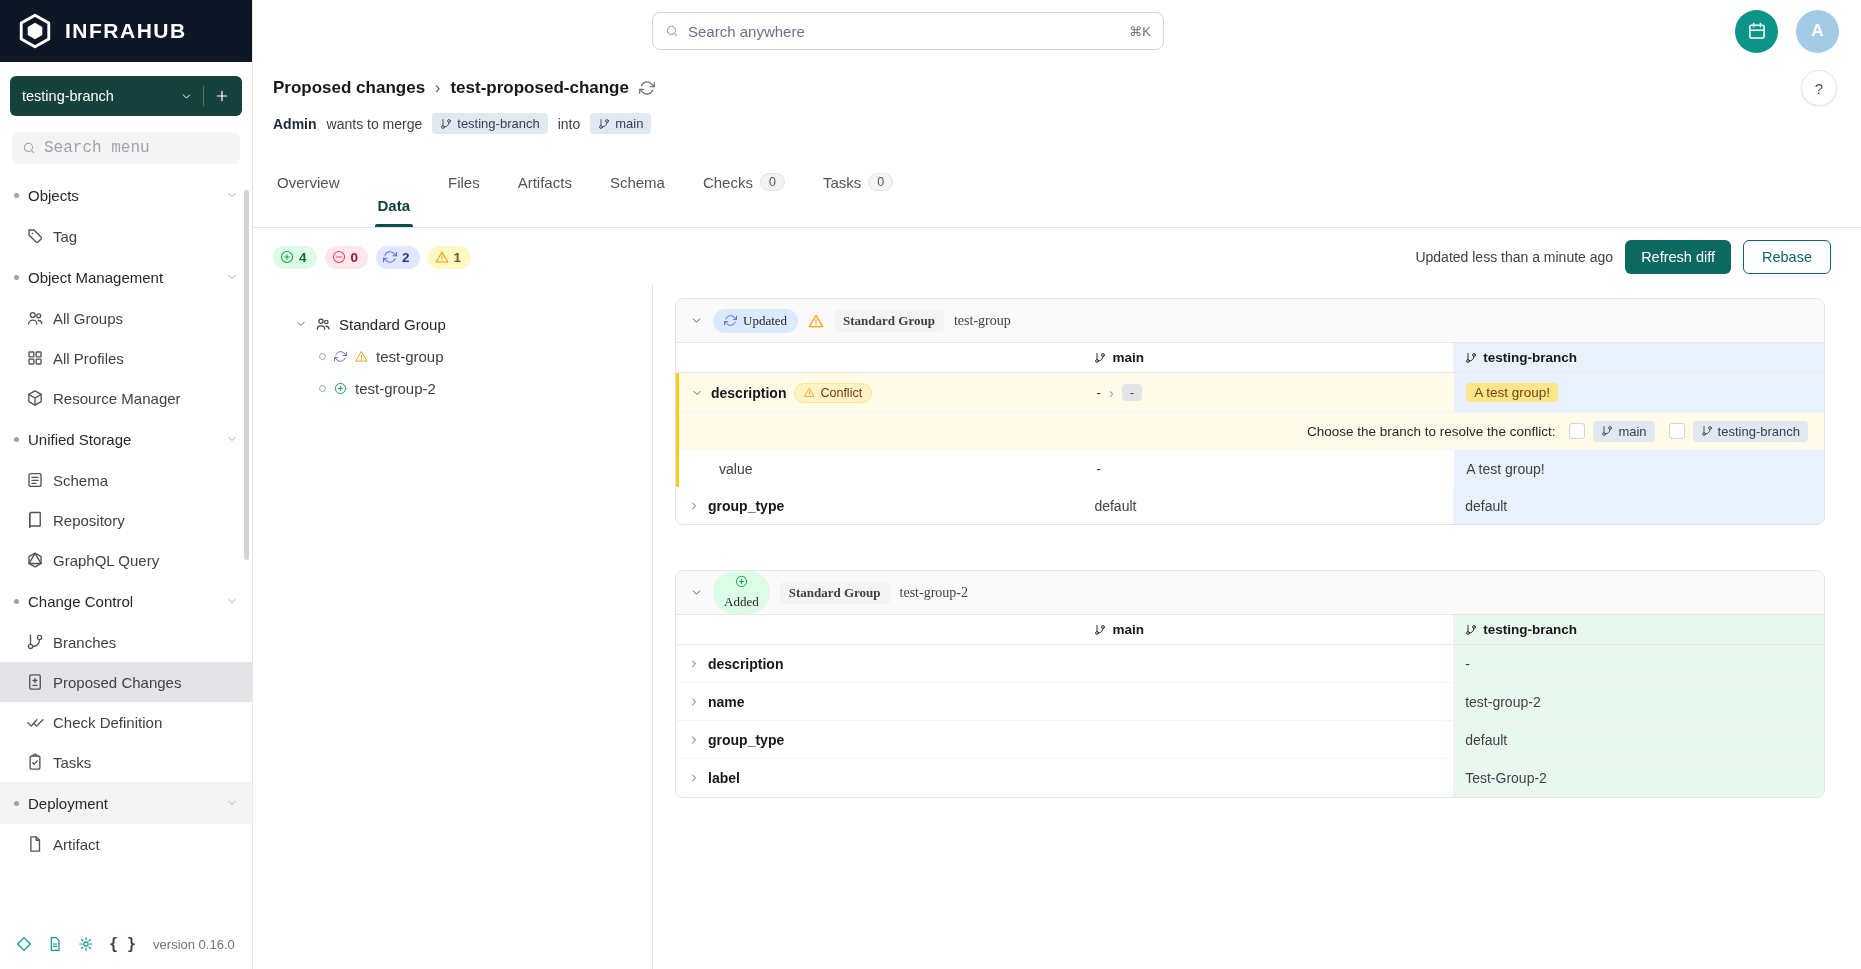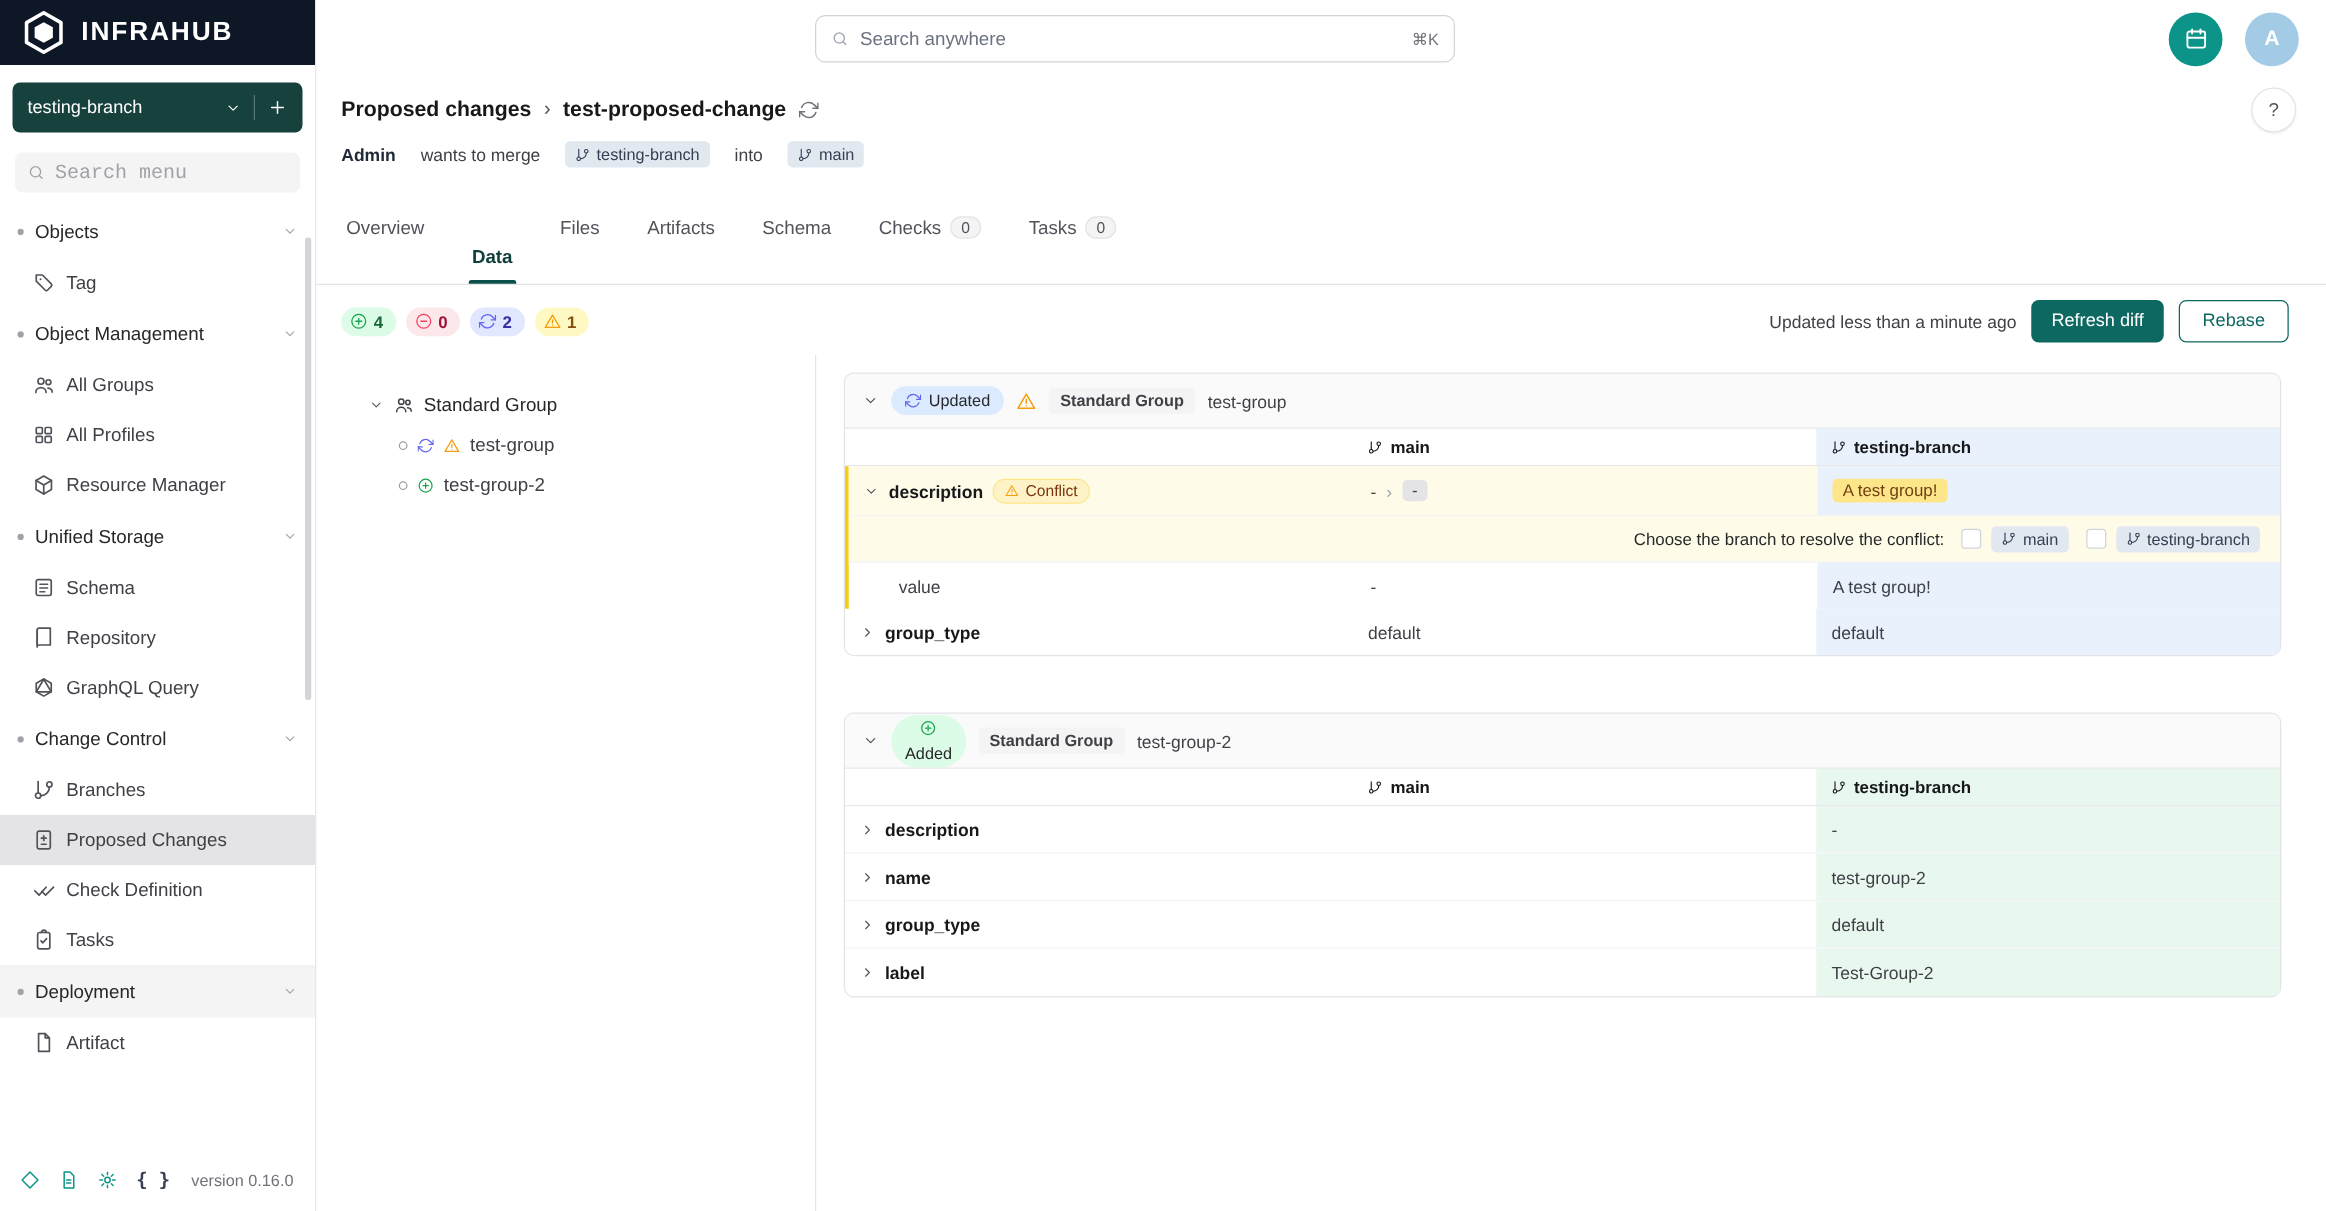--- a/index.html
+++ b/index.html
@@ -4,21 +4,21 @@
 <style>
   * { box-sizing: border-box; margin: 0; padding: 0; }
   html,body { width:1861px; height:969px; overflow:hidden; }
   body { font-family:"Liberation Sans", sans-serif; background:#fff; color:#27272a; display:flex; font-size:15px; }
   svg { fill:none; stroke:currentColor; stroke-width:1.8; stroke-linecap:round; stroke-linejoin:round; display:block; }
   .i11{width:11px;height:11px}.i12{width:12px;height:12px}.i13{width:13px;height:13px}.i14{width:14px;height:14px}
   .i16{width:16px;height:16px}.i18{width:18px;height:18px}.i20{width:20px;height:20px}.i38{width:38px;height:38px}
 
   
   .sidebar { width:253px; min-width:253px; height:100%; border-right:1px solid #e5e7eb; display:flex; flex-direction:column; position:relative; background:#fff; }
-  .logo-block { height:52px; background:#0e1726; display:flex; align-items:center; gap:11px; padding:0 16px; cursor:pointer; }
+  .logo-block { height:62px; background:#0e1726; display:flex; align-items:center; gap:11px; padding:0 16px; cursor:pointer; }
   .logo-text { color:#fff; font-weight:700; font-size:21px; letter-spacing:1.5px; }
   .branch-selector { margin:14px 10px 0; height:40px; background:#16413d; border-radius:6px; color:#fff; display:flex; align-items:center; padding:0 12px; gap:10px; cursor:pointer; }
   .branch-selector .lbl { flex:1; font-size:14.5px; }
   .bs-div { width:1px; height:20px; background:rgba(255,255,255,.28); }
   .branch-add { background:none; border:none; color:#fff; display:flex; cursor:pointer; }
   .menu-search { margin:16px 12px 6px; height:32px; background:#f4f4f5; border-radius:6px; display:flex; align-items:center; gap:8px; padding:0 10px; color:#a1a1aa; }
   .menu-search input { border:none; background:transparent; outline:none; width:100%; font-size:16px; font-family:Liberation Mono, monospace; color:#3f3f46; }
   .menu-search input::placeholder { color:#a1a1aa; }
   .menu { flex:1; overflow:hidden; padding-top:4px; }
   .sec-header { height:42px; display:flex; align-items:center; gap:9px; padding:0 14px; font-size:15px; font-weight:500; color:#27272a; cursor:pointer; }
@@ -45,21 +45,21 @@
   .icon-btn-teal { width:43px; height:43px; border-radius:50%; background:#0d9488; color:#fff; border:none; display:flex; align-items:center; justify-content:center; cursor:pointer; }
   .avatar { width:43px; height:43px; border-radius:50%; background:#a3cbe5; color:#fff; font-weight:700; font-size:17px; display:flex; align-items:center; justify-content:center; cursor:pointer; border:none; }
 
   .page-head { padding:8px 24px 0 20px; }
   .breadcrumb-row { display:flex; align-items:center; gap:10px; }
   .crumb { font-size:17px; font-weight:700; color:#18181b; }
   .crumb.link { cursor:pointer; }
   .crumb-sep { color:#52525b; font-size:16px; }
   .refresh-sm { color:#71717a; cursor:pointer; }
   .help-btn { margin-left:auto; width:36px; height:36px; border-radius:50%; border:1px solid #e4e4e7; background:#fff; color:#52525b; font-size:15px; display:flex; align-items:center; justify-content:center; box-shadow:0 1px 2px rgba(0,0,0,.07); cursor:pointer; }
-  .merge-row { display:flex; align-items:center; gap:20px; margin-top:7px; font-size:14px; color:#3f3f46; }
+  .merge-row { display:flex; align-items:center; gap:10px; margin-top:7px; font-size:14px; color:#3f3f46; }
   .merge-author { font-weight:700; color:#1f2937; }
   .branch-badge { display:inline-flex; align-items:center; gap:5px; background:#e2e8f0; color:#334155; border-radius:4px; padding:3px 8px; font-size:13px; font-weight:500; }
 
   .tabs { display:flex; gap:38px; margin-top:16px; padding-left:4px; }
   .tab { font-size:15px; color:#52525b; padding-bottom:13px; display:flex; align-items:center; gap:7px; position:relative; cursor:pointer; }
   .tab.active { color:#0f3f3c; font-weight:700;margin-top:47px; }
   .tab.active::after { content:""; position:absolute; left:-3px; right:-3px; bottom:0; height:3px; background:#0b4f4a; border-radius:2px 2px 0 0; }
   .count-pill { background:#f4f4f5; border:1px solid #e4e4e7; border-radius:999px; font-size:12.5px; padding:1px 8px; color:#52525b; }
   .tabs-divider { height:1px; background:#e4e4e7; }
 
@@ -77,21 +77,21 @@
   .content { flex:1; display:flex; overflow:hidden; }
   .tree-panel { width:400px; min-width:400px; border-right:1px solid #e4e4e7; padding-top:24px; }
   .tree-root { display:flex; align-items:center; gap:8px; padding-left:42px; height:32px; font-size:15px; color:#27272a; cursor:pointer; }
   .tree-child { display:flex; align-items:center; gap:8px; padding-left:66px; height:32px; font-size:15px; color:#3f3f46; cursor:pointer; }
   .tree-bullet { width:7px; height:7px; border:1.5px solid #a1a1aa; border-radius:50%; }
   .tree-caret { color:#52525b; }
 
   .diff-area { flex:1; padding:14px 36px 0 22px; min-width:0; }
   .card { border:1px solid #e4e4e7; border-radius:8px; overflow:hidden; background:#fff; }
   .card + .card { margin-top:45px; }
-  .card-header { height:44px; background:#fafafa; border-bottom:1px solid #e8e8ea; display:flex; align-items:center; gap:10px; padding:0 14px; cursor:pointer; }
+  .card-header { height:44px; background:#fafafa; border-bottom:1px solid #e8e8ea; display:flex; align-items:center; gap:10px; padding:0 14px; cursor:pointer;font-family:Liberation Serif, serif; }
   .chev { color:#52525b; }
   .status-pill { display:inline-flex; align-items:center; gap:6px; border-radius:999px; padding:4px 11px; font-size:13px; font-weight:500; color:#27272a; }
   .status-updated { background:#dbeafe; } .status-updated svg { color:#6366f1; }
   .status-added { background:#dcfce7;flex-direction:column; } .status-added svg { color:#16a34a; }
   .warn { color:#f59e0b; }
   .kind-badge { background:#f4f4f5; border-radius:4px; padding:3px 9px; font-size:13px; font-weight:600; color:#3f3f46; }
   .obj-name { font-size:14px; color:#3f3f46; }
 
   .grid-row { display:flex; align-items:stretch; }
   .cell { display:flex; align-items:center; gap:8px; padding:0 12px; min-width:0; }

